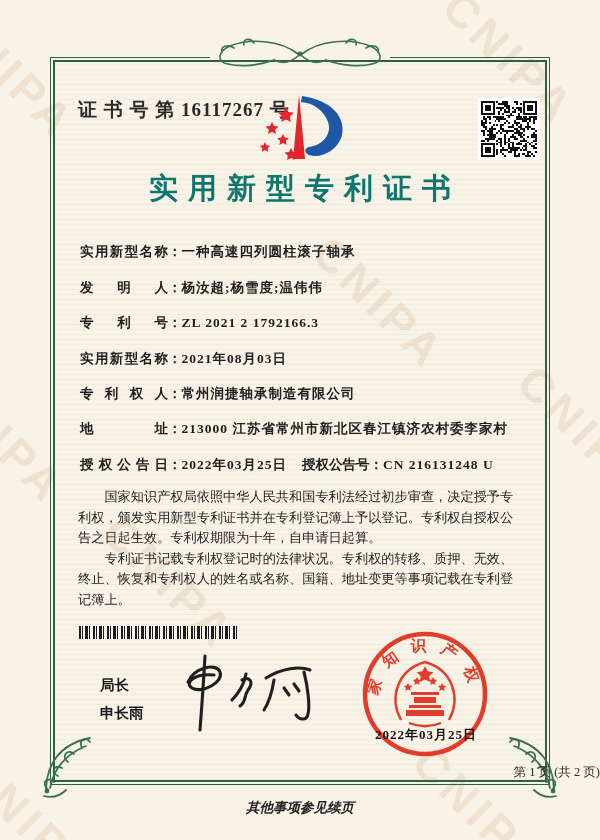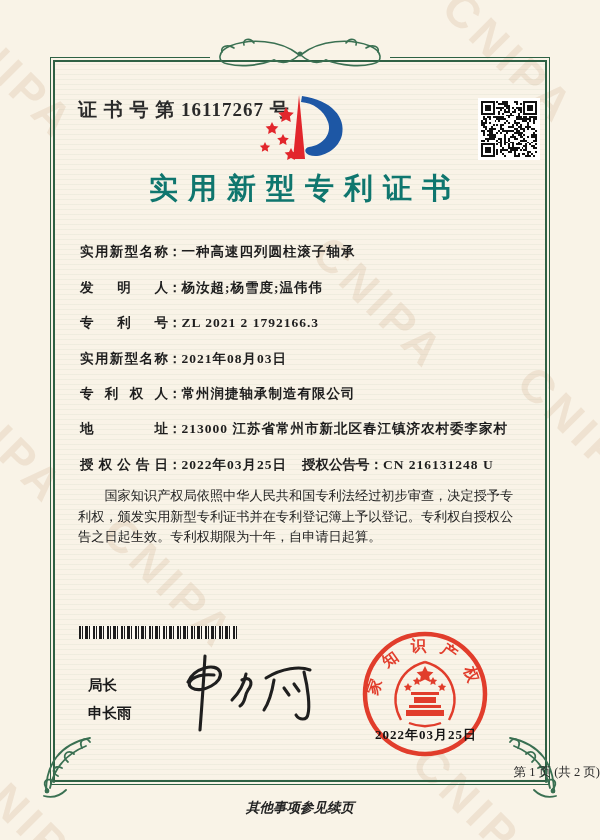--- a/index.html
+++ b/index.html
@@ -41,33 +41,33 @@
   .fields{position:absolute;left:80px;top:243px;width:442px;z-index:3;font-size:13.5px;font-weight:600;}
   .row{position:absolute;left:0;white-space:nowrap;}
   .flabel{display:inline-block;width:88px;text-align:justify;text-align-last:justify;}
   .colon{display:inline-block;}
   .fvalue{letter-spacing:1px;}
   .pair2{position:absolute;left:222px;top:0;}
   .law{
     position:absolute;left:78px;top:487px;width:446px;z-index:3;
     font-size:13.2px;line-height:20.5px;color:#242424;font-weight:500;
   }
-  .law p{margin:0;text-indent:2em;font-family:Liberation Mono, monospace;}
+  .law p{margin:0;text-indent:2em;}
   .barcode{
     position:absolute;left:79px;top:626px;width:158px;height:13px;z-index:3;
     background:repeating-linear-gradient(90deg,
       #1c1c1c 0 2px,#fbf8f0 2px 3px,#1c1c1c 3px 4px,#fbf8f0 4px 6px,
       #1c1c1c 6px 9px,#fbf8f0 9px 10px,#1c1c1c 10px 11px,#fbf8f0 11px 14px);
   }
   .signatory{
     position:absolute;left:88px;top:676px;z-index:3;
     font-family:"Liberation Sans","DejaVu Sans",sans-serif;
     font-weight:bold;font-size:14.5px;color:#1b1b1b;
   }
-  .signatory div{margin-bottom:9px;}
+  .signatory div{margin-bottom:9px;margin-left:12px;}
   .signature{position:absolute;left:158px;top:644px;z-index:4;}
   .seal{position:absolute;left:359px;top:628px;z-index:3;opacity:0.93;}
   .seal-date{
     position:absolute;left:356px;top:726px;width:140px;z-index:4;
     text-align:center;font-size:13px;letter-spacing:1px;color:#141414;font-weight:600;
   }
   .page-num{
     position:absolute;left:0;top:764px;width:100%;z-index:3;
     text-align:right;font-size:12.5px;color:#2b2b2b;
   }
@@ -486,20 +486,21 @@
     <span class="flabel">地址</span><span class="colon">：</span><span class="fvalue">213000 江苏省常州市新北区春江镇济农村委李家村</span>
   </div>
   <div class="row" style="top:213px;">
     <span class="flabel">授权公告日</span><span class="colon">：</span><span class="fvalue">2022年03月25日</span>
     <span class="pair2"><span>授权公告号</span><span class="colon">：</span><span class="fvalue">CN 216131248 U</span></span>
   </div>
 </div>
 
 <div class="law">
   <p>国家知识产权局依照中华人民共和国专利法经过初步审查，决定授予专利权，颁发实用新型专利证书并在专利登记簿上予以登记。专利权自授权公告之日起生效。专利权期限为十年，自申请日起算。</p>
+  <p>专利证书记载专利权登记时的法律状况。专利权的转移、质押、无效、终止、恢复和专利权人的姓名或名称、国籍、地址变更等事项记载在专利登记簿上。</p>
 </div>
 
 <div class="barcode"></div>
 
 <div class="signatory">
   <div>局长</div>
   <div>申长雨</div>
 </div>
 
 <svg class="signature" width="170" height="95" viewBox="0 0 170 95">

